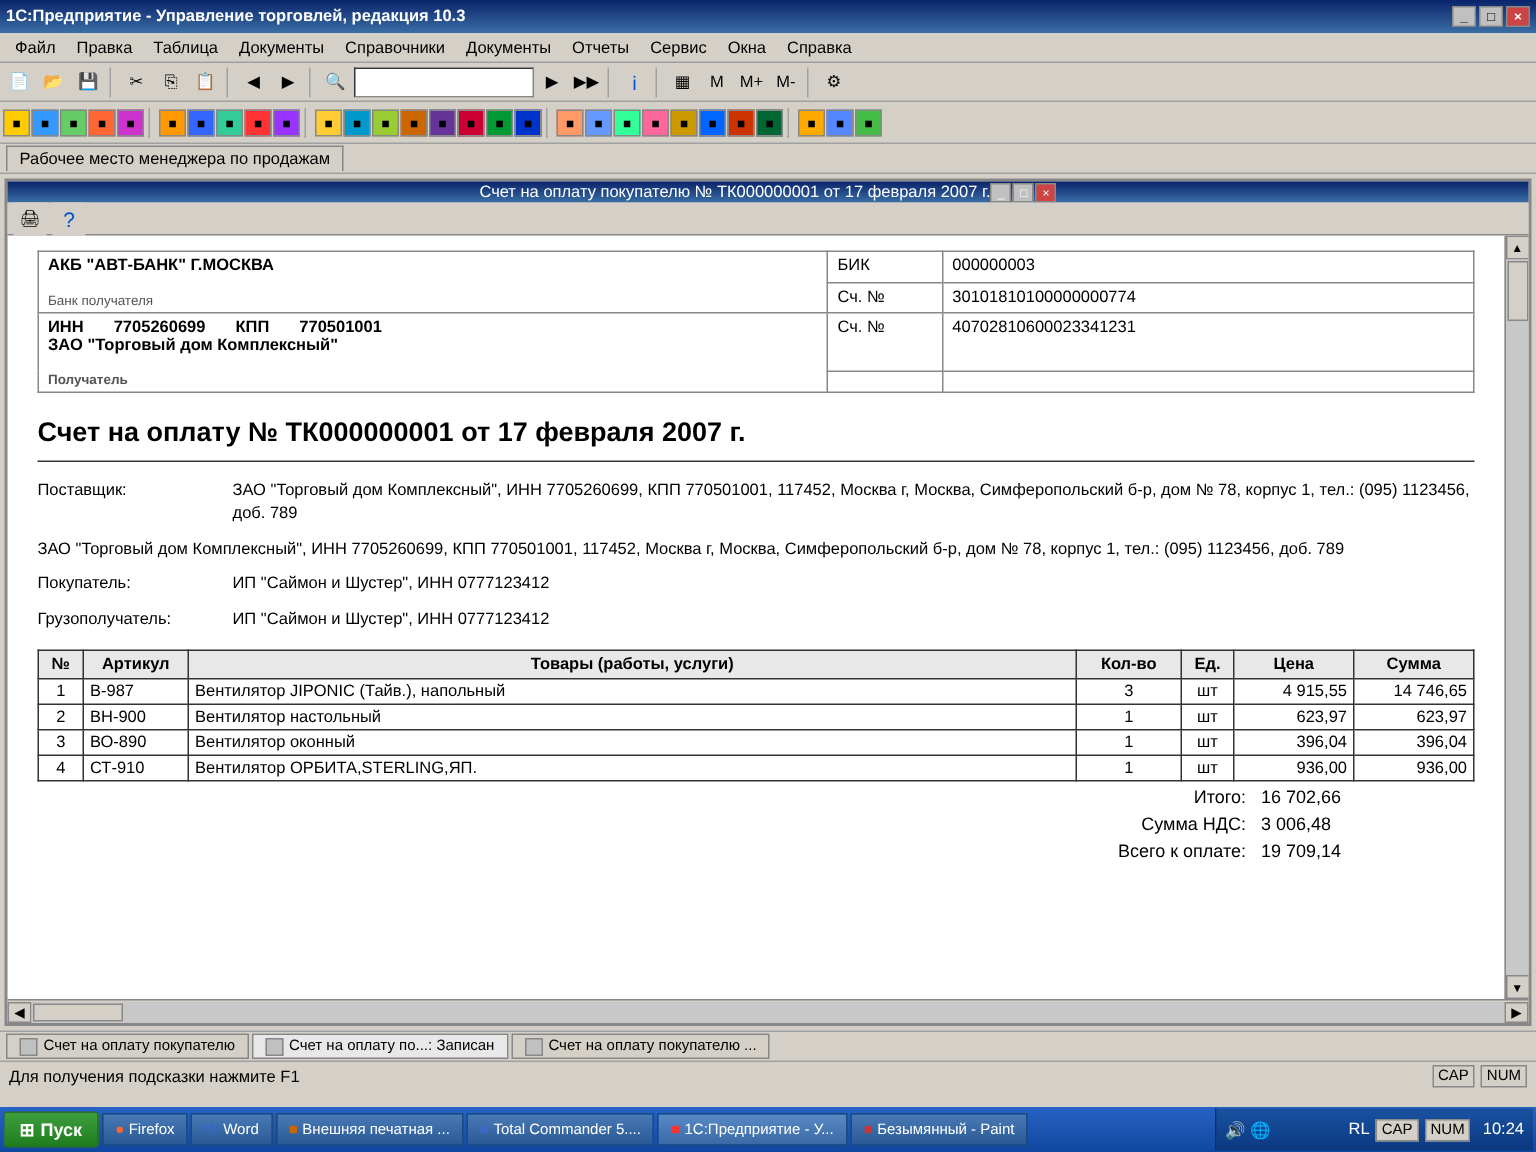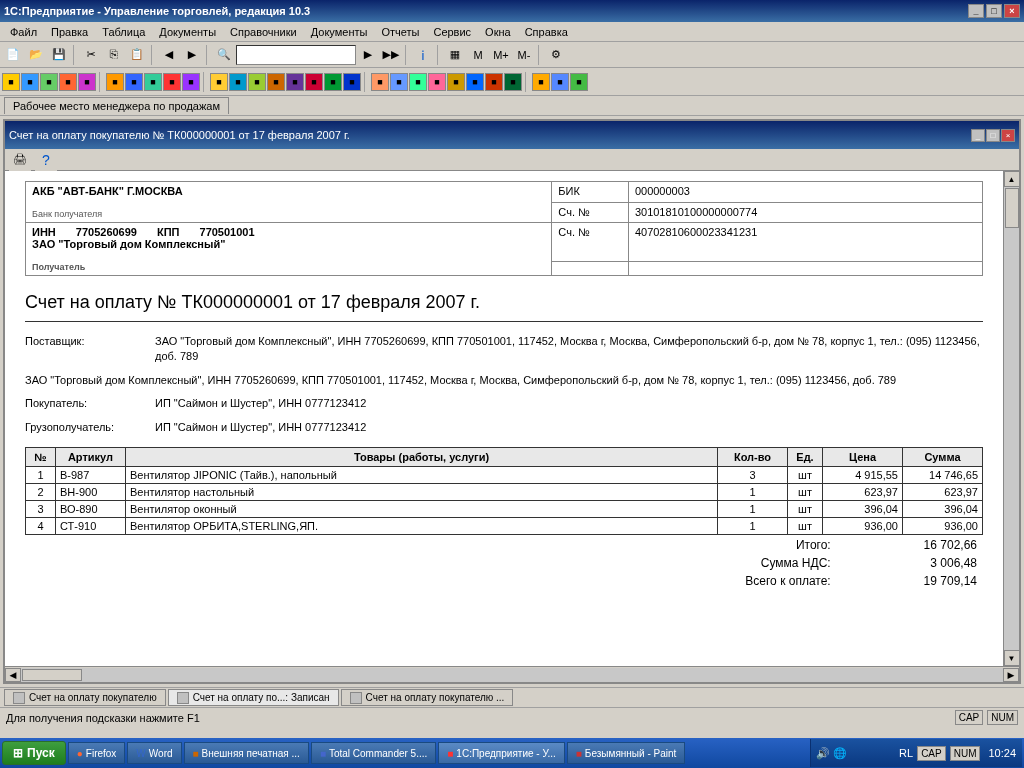--- a/index.html
+++ b/index.html
@@ -92,26 +92,26 @@
       background: #d4d0c8;
       margin: 3px;
       border: 2px solid #888;
       height: 565px;
       display: flex;
       flex-direction: column;
     }
     #doc-title-bar {
       background: linear-gradient(to bottom, #0a246a, #3a6ea5);
       color: white;
-      height: 28px;
+      height: 14px;
       display: flex;
       align-items: center;
       padding: 0 4px;
       font-size: 11px;
-      justify-content: space-between;
+      justify-content: center;
     }
     #doc-controls { display: flex; gap: 1px; }
     .doc-btn {
       width: 14px; height: 13px;
       background: #c0c0c0;
       border: 1px solid #888;
       font-size: 8px;
       display: flex; align-items: center; justify-content: center;
       cursor: pointer;
     }
@@ -152,21 +152,21 @@
     }
     .bank-label {
       font-size: 9px;
       color: #555;
       display: block;
     }
 
     
     .doc-title {
       font-size: 18px;
-      font-weight: normal;
+      font-weight: bold;
       margin: 16px 0 8px 0;
     }
     .doc-divider {
       border: none;
       border-top: 1px solid #333;
       margin: 4px 0 12px 0;
     }
 
     
     .info-row {
@@ -204,21 +204,21 @@
     .items-table td.num { text-align: center; }
     .items-table td.qty { text-align: center; }
     .items-table td.price { text-align: right; }
     .items-table td.sum { text-align: right; }
     .totals-table {
       margin-left: auto;
       width: 300px;
     }
     .totals-table td { padding: 1px 4px; }
     .totals-table td:first-child { text-align: right; font-weight: normal; }
-    .totals-table td:last-child { text-align: right; min-width: 90px; }
+    .totals-table td:last-child { text-align: left; min-width: 90px; }
 
     
     #doc-scrollbar {
       width: 16px;
       background: #d4d0c8;
       border-left: 1px solid #888;
       display: flex;
       flex-direction: column;
       align-items: center;
     }

